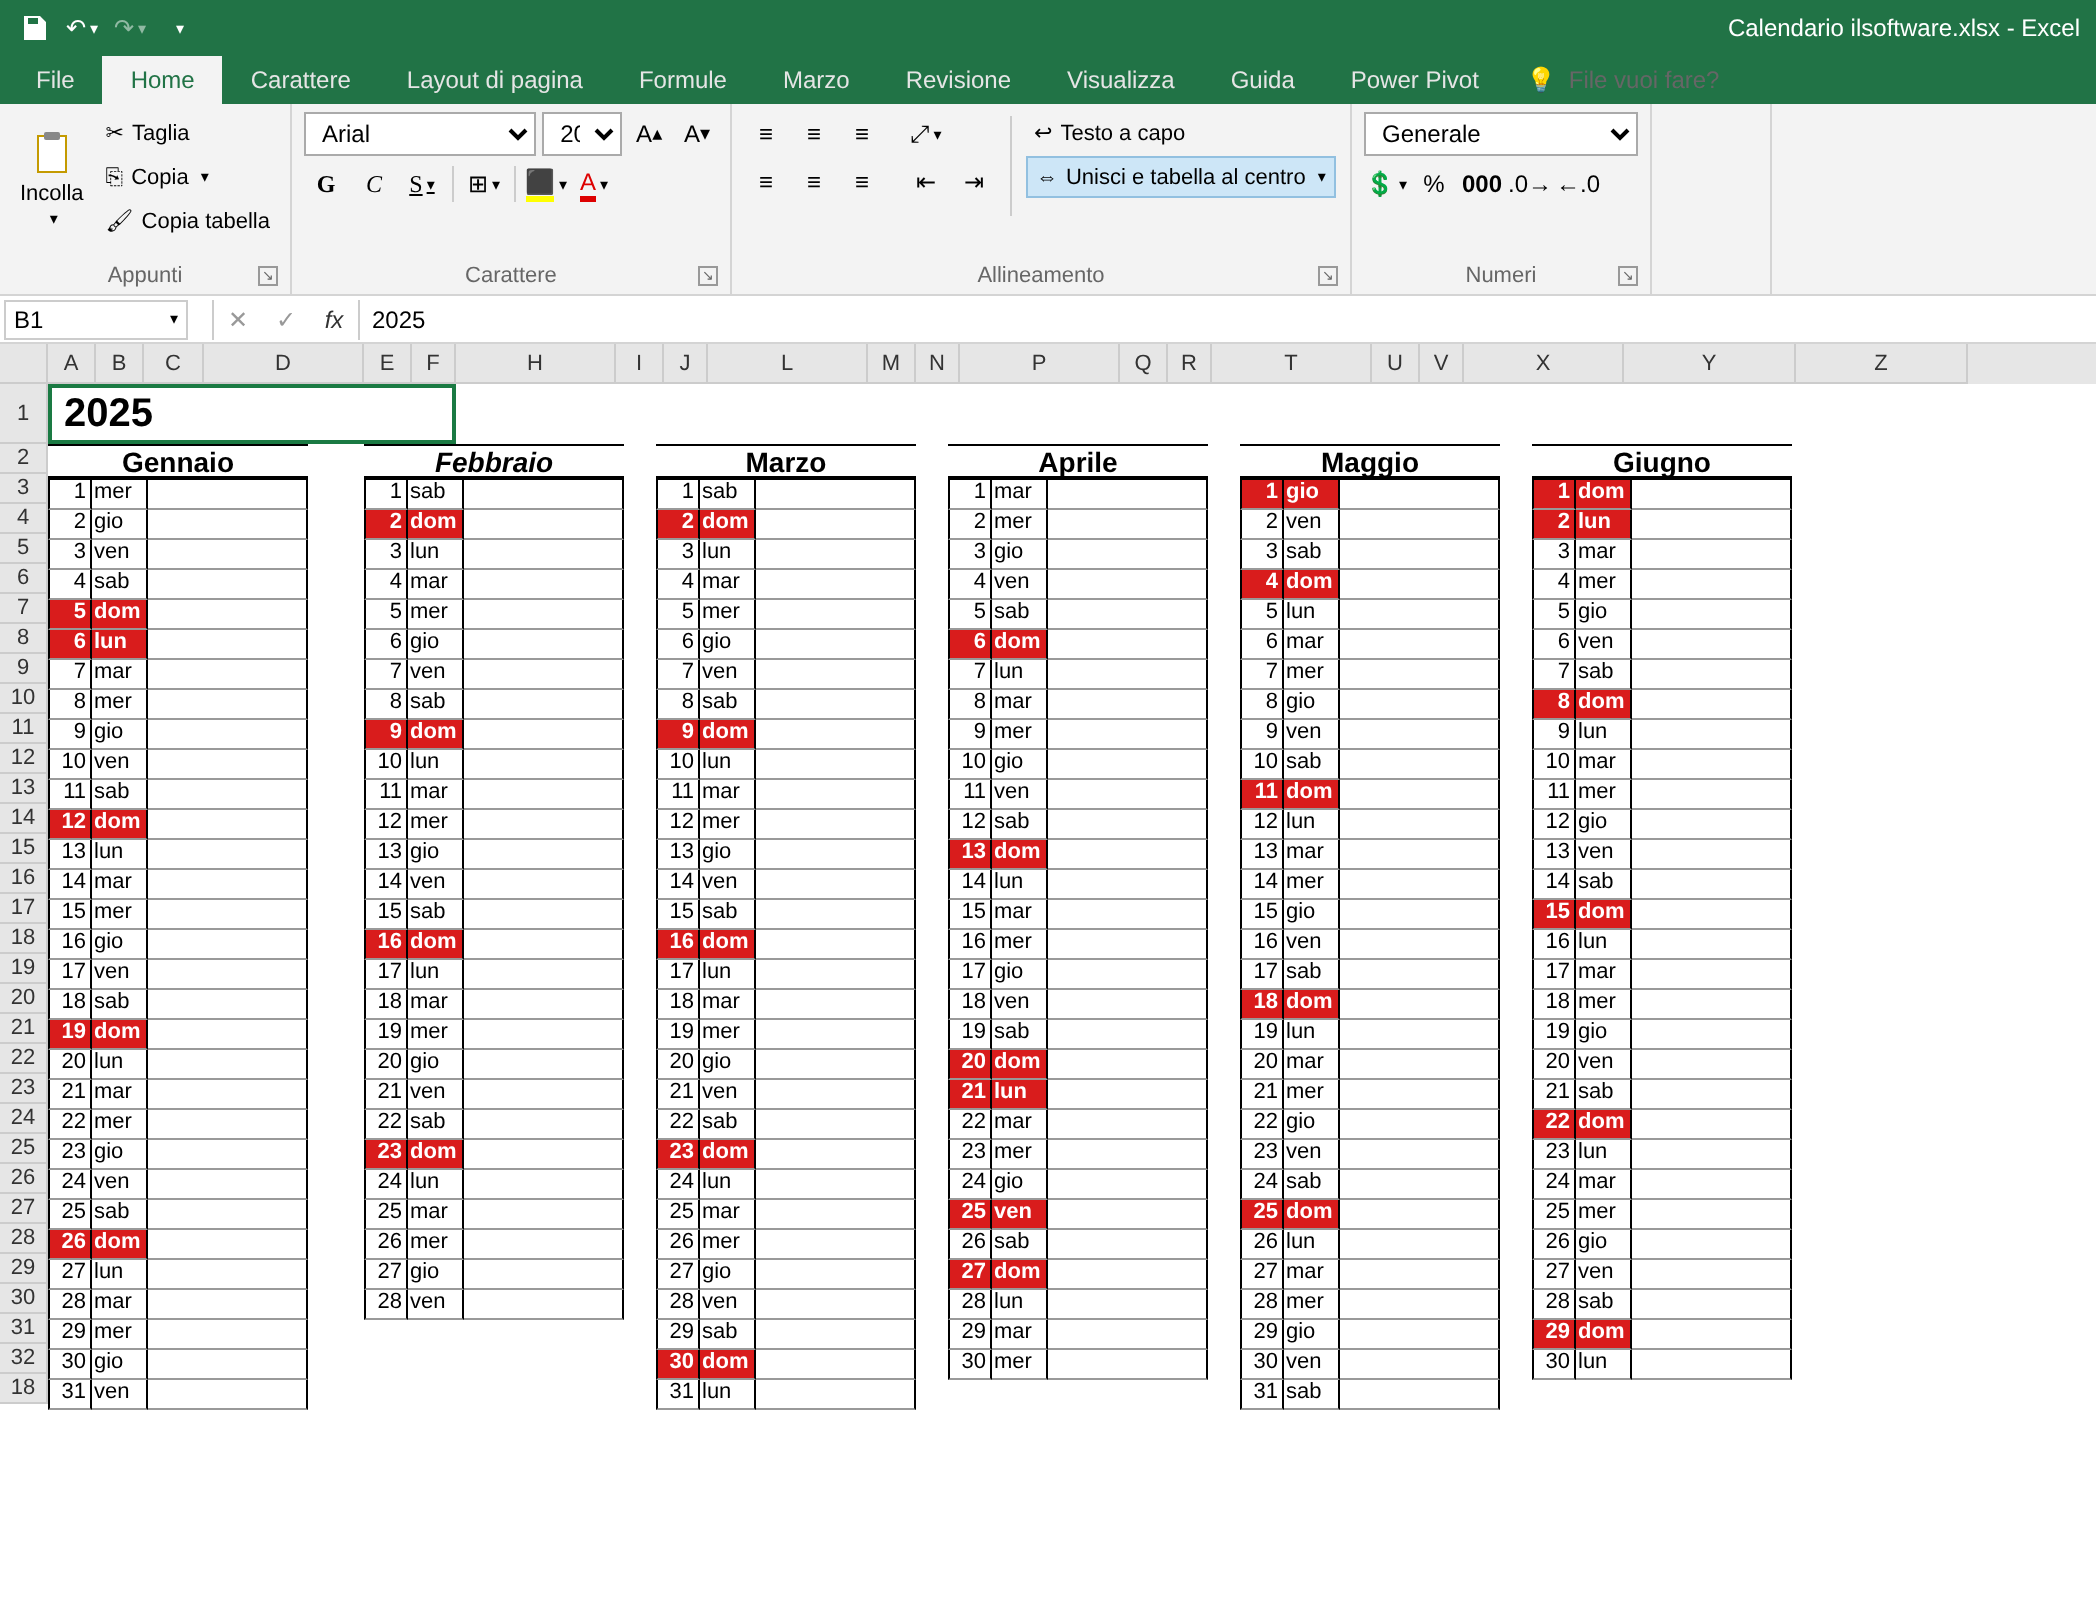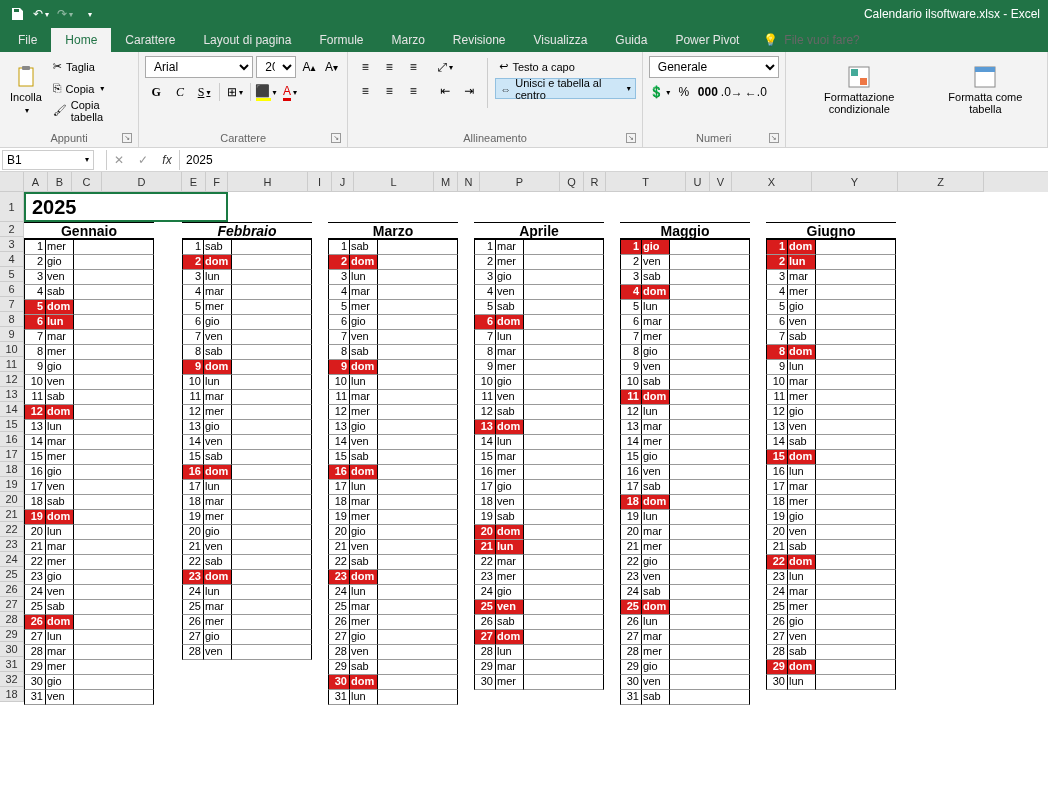--- a/index.html
+++ b/index.html
@@ -195,37 +195,20 @@
             <b>000</b>
           </div>
         <div class="tiny-btn">.0→</div>
         <div class="tiny-btn">←.0</div>
       </div>
     </div>
     <div class="group-label"><span>Numeri</span><span class="launcher">↘</span></div>
   </div>
 
   <div class="ribbon-group">
-    <div class="group-ctrl">
-      <div class="big-btn">
-        <svg class="icon" viewBox="0 0 24 24">
-            <rect x="2" y="2" width="20" height="20" fill="#fff" stroke="#888"></rect>
-            <rect x="4" y="4" width="7" height="7" fill="#4a9"></rect>
-            <rect x="13" y="13" width="7" height="7" fill="#e74"></rect>
-          </svg>
-        <div class="lbl">Formattazione condizionale</div>
-      </div>
-      <div class="big-btn">
-        <svg class="icon" viewBox="0 0 24 24">
-            <rect x="2" y="2" width="20" height="20" fill="#fff" stroke="#888"></rect>
-            <rect x="2" y="2" width="20" height="5" fill="#5b9bd5"></rect>
-          </svg>
-        <div class="lbl">Formatta come tabella</div>
-      </div>
-    </div>
     <div class="group-label"></div>
   </div>
 </div>
 
 <div class="formula-bar">
   <div class="name-box">
       <span>B1</span>
       <span class="caret">▾</span>
     </div>
   <div class="fx-btns">

